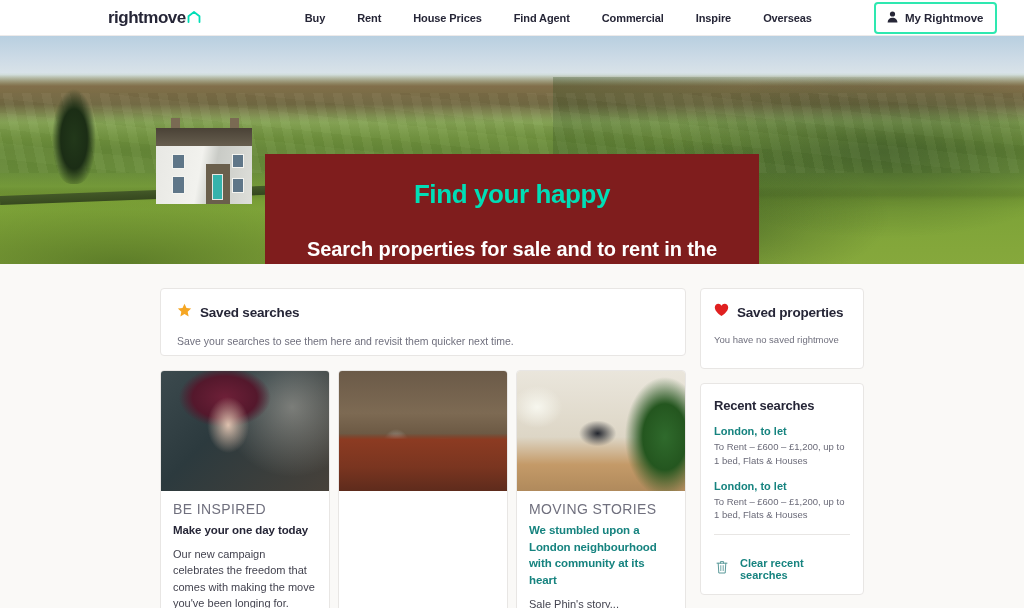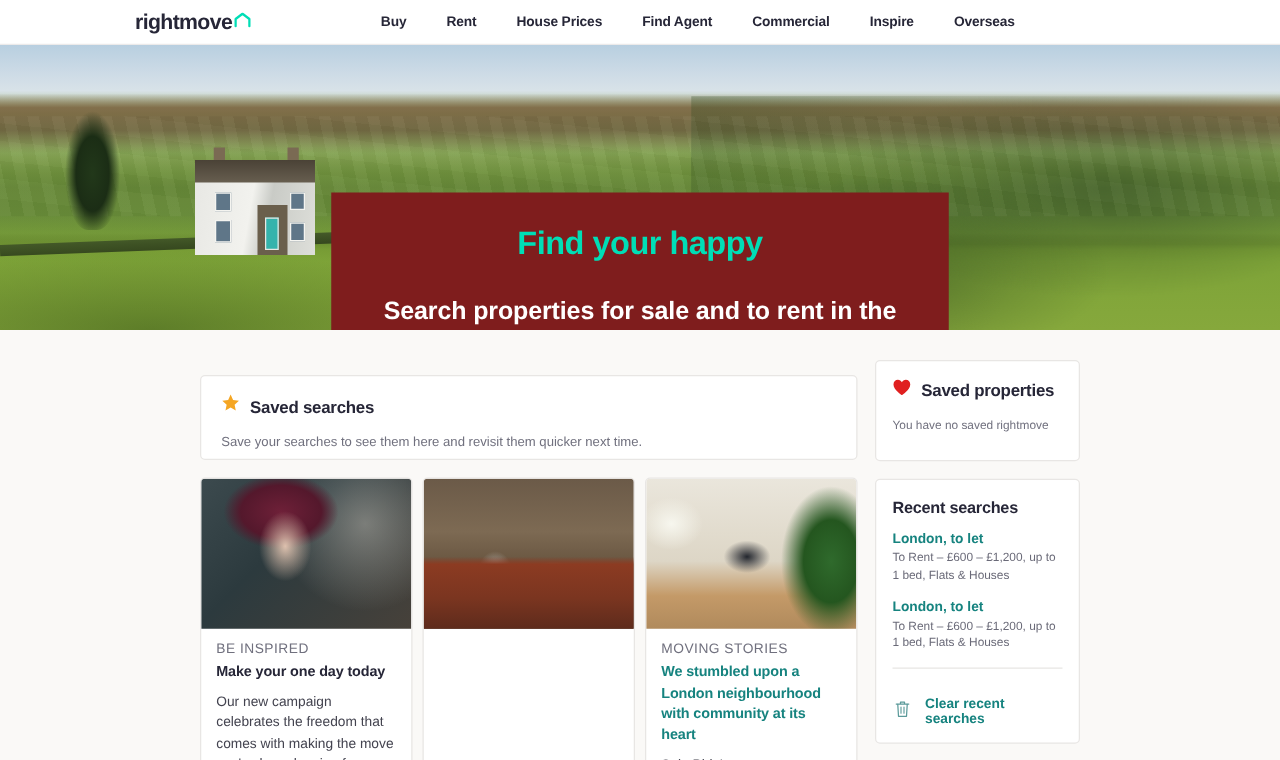--- a/index.html
+++ b/index.html
@@ -259,21 +259,20 @@
 
   .card {
     background: #ffffff;
     border: 1px solid #e8e6e4;
     border-radius: 4px;
   }
 
   .saved-searches {
     padding: 14px 16px 18px;
     height: 68px;
-    margin-top: 12px;
   }
   .card-head {
     display: flex;
     align-items: center;
     gap: 8px;
   }
   .card-title {
     font-size: 13.5px;
     font-weight: bold;
     color: #262637;
@@ -328,21 +327,21 @@
   .art3 {
     background:
       radial-gradient(ellipse 40px 60px at 88% 55%, #2f6a2c 0%, #24561f 55%, rgba(36,86,31,0) 100%),
       radial-gradient(ellipse 26px 18px at 48% 52%, #23262e 0%, rgba(35,38,46,0) 72%),
       radial-gradient(ellipse 36px 30px at 12% 30%, rgba(248,248,240,0.95), rgba(248,248,240,0) 70%),
       linear-gradient(to bottom, #eae6dc 0%, #ddd6c6 55%, #c49a68 78%, #b08a5c 100%);
   }
 
   .article-body { padding: 10px 12px 14px; }
   .article-kicker {
-    font-size: 11px;
+    font-size: 14px;
     color: #70707e;
     letter-spacing: 0.4px;
     text-transform: uppercase;
   }
   .article-title {
     font-size: 11.5px;
     font-weight: bold;
     color: #262637;
     margin-top: 5px;
     line-height: 1.45;
@@ -416,20 +415,29 @@
   <nav class="nav">
     <span class="nav-item">Buy</span>
     <span class="nav-item">Rent</span>
     <span class="nav-item">House Prices</span>
     <span class="nav-item">Find Agent</span>
     <span class="nav-item">Commercial</span>
     <span class="nav-item">Inspire</span>
     <span class="nav-item">Overseas</span>
   </nav>
 
+  <div class="my-rightmove">
+    <span>
+      <svg width="11" height="12" viewBox="0 0 11 12">
+        <circle cx="5.5" cy="3" r="2.6" fill="#262637"></circle>
+        <path d="M0.6 11.6 C0.6 8.4 2.8 6.8 5.5 6.8 C8.2 6.8 10.4 8.4 10.4 11.6 Z" fill="#262637"></path>
+      </svg>
+    </span>
+    <span class="my-rightmove-label">My Rightmove</span>
+  </div>
 </div>
 
 <div class="hero">
   <div class="hero-photo"></div>
   <div class="hero-valley"></div>
   <div class="hero-fields"></div>
   <div class="hero-wall"></div>
   <div class="hero-tree"></div>
 
   <div class="farmhouse">

